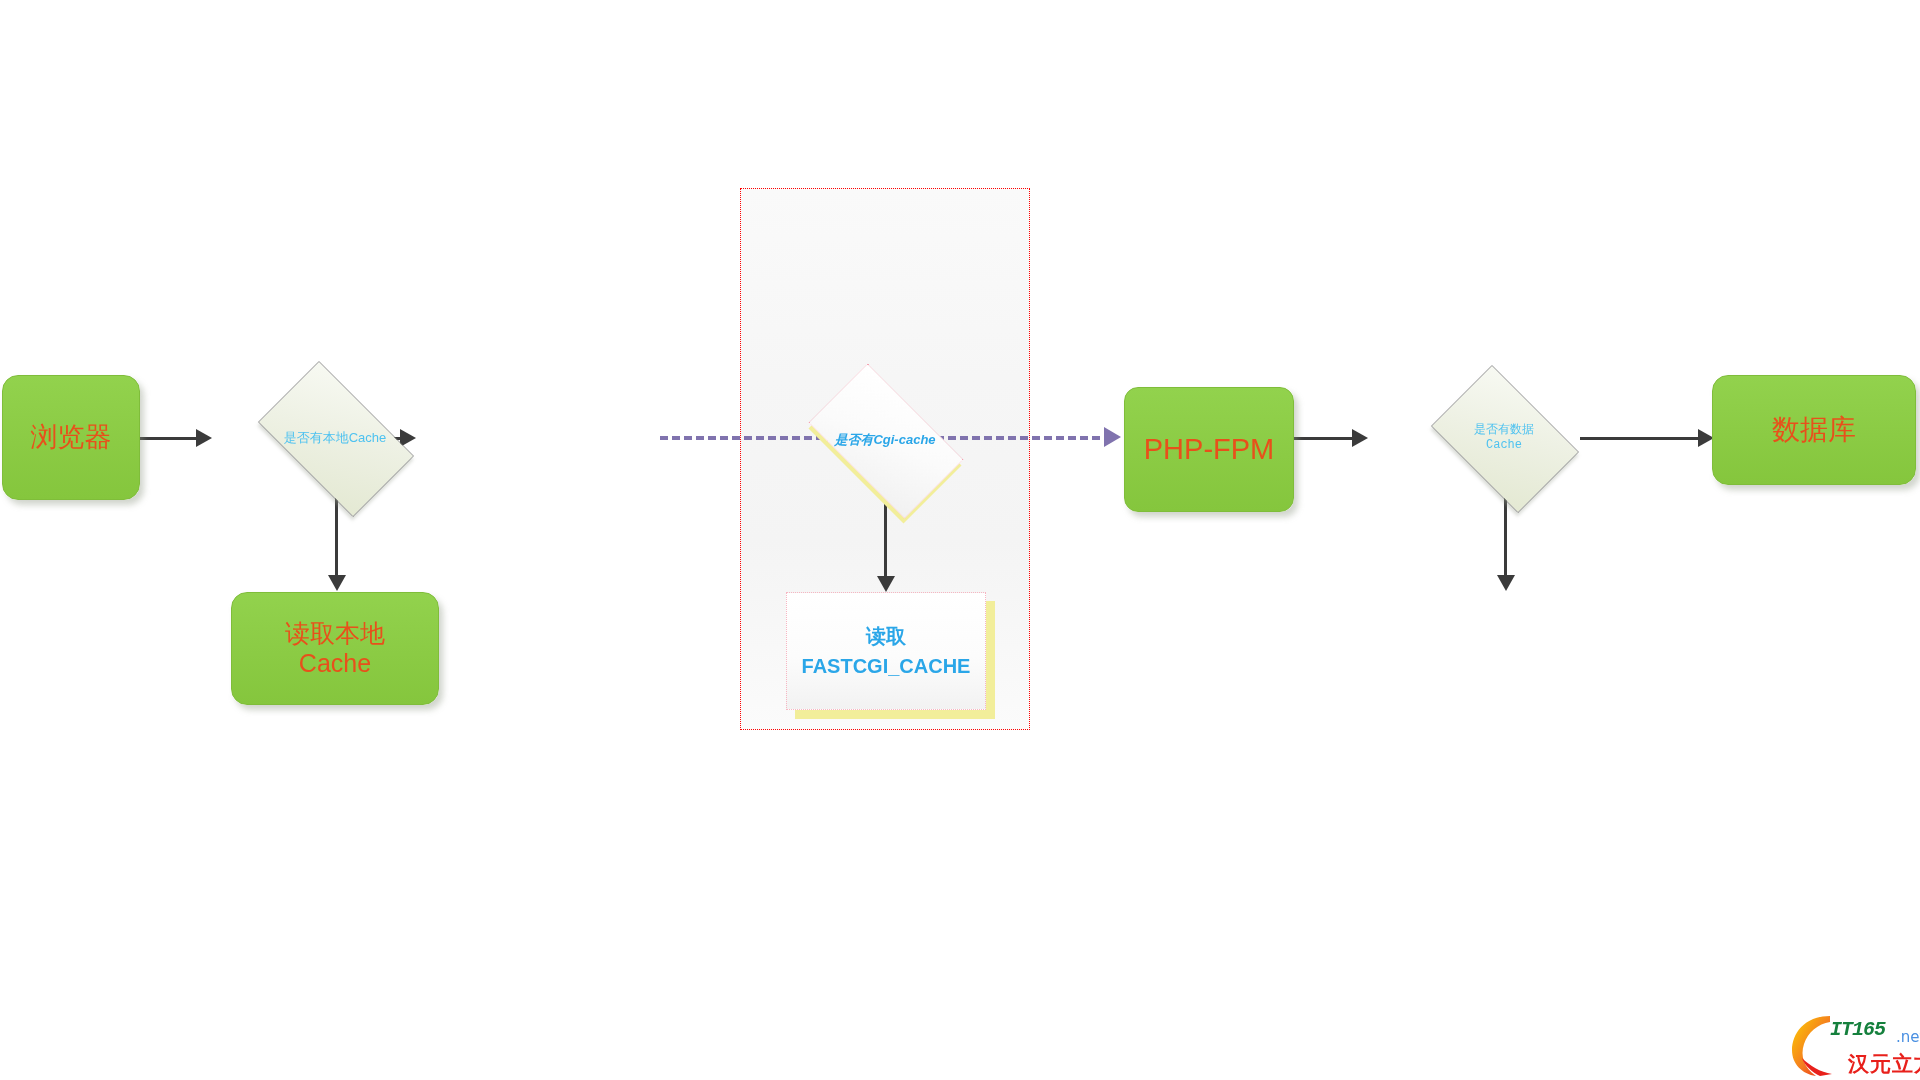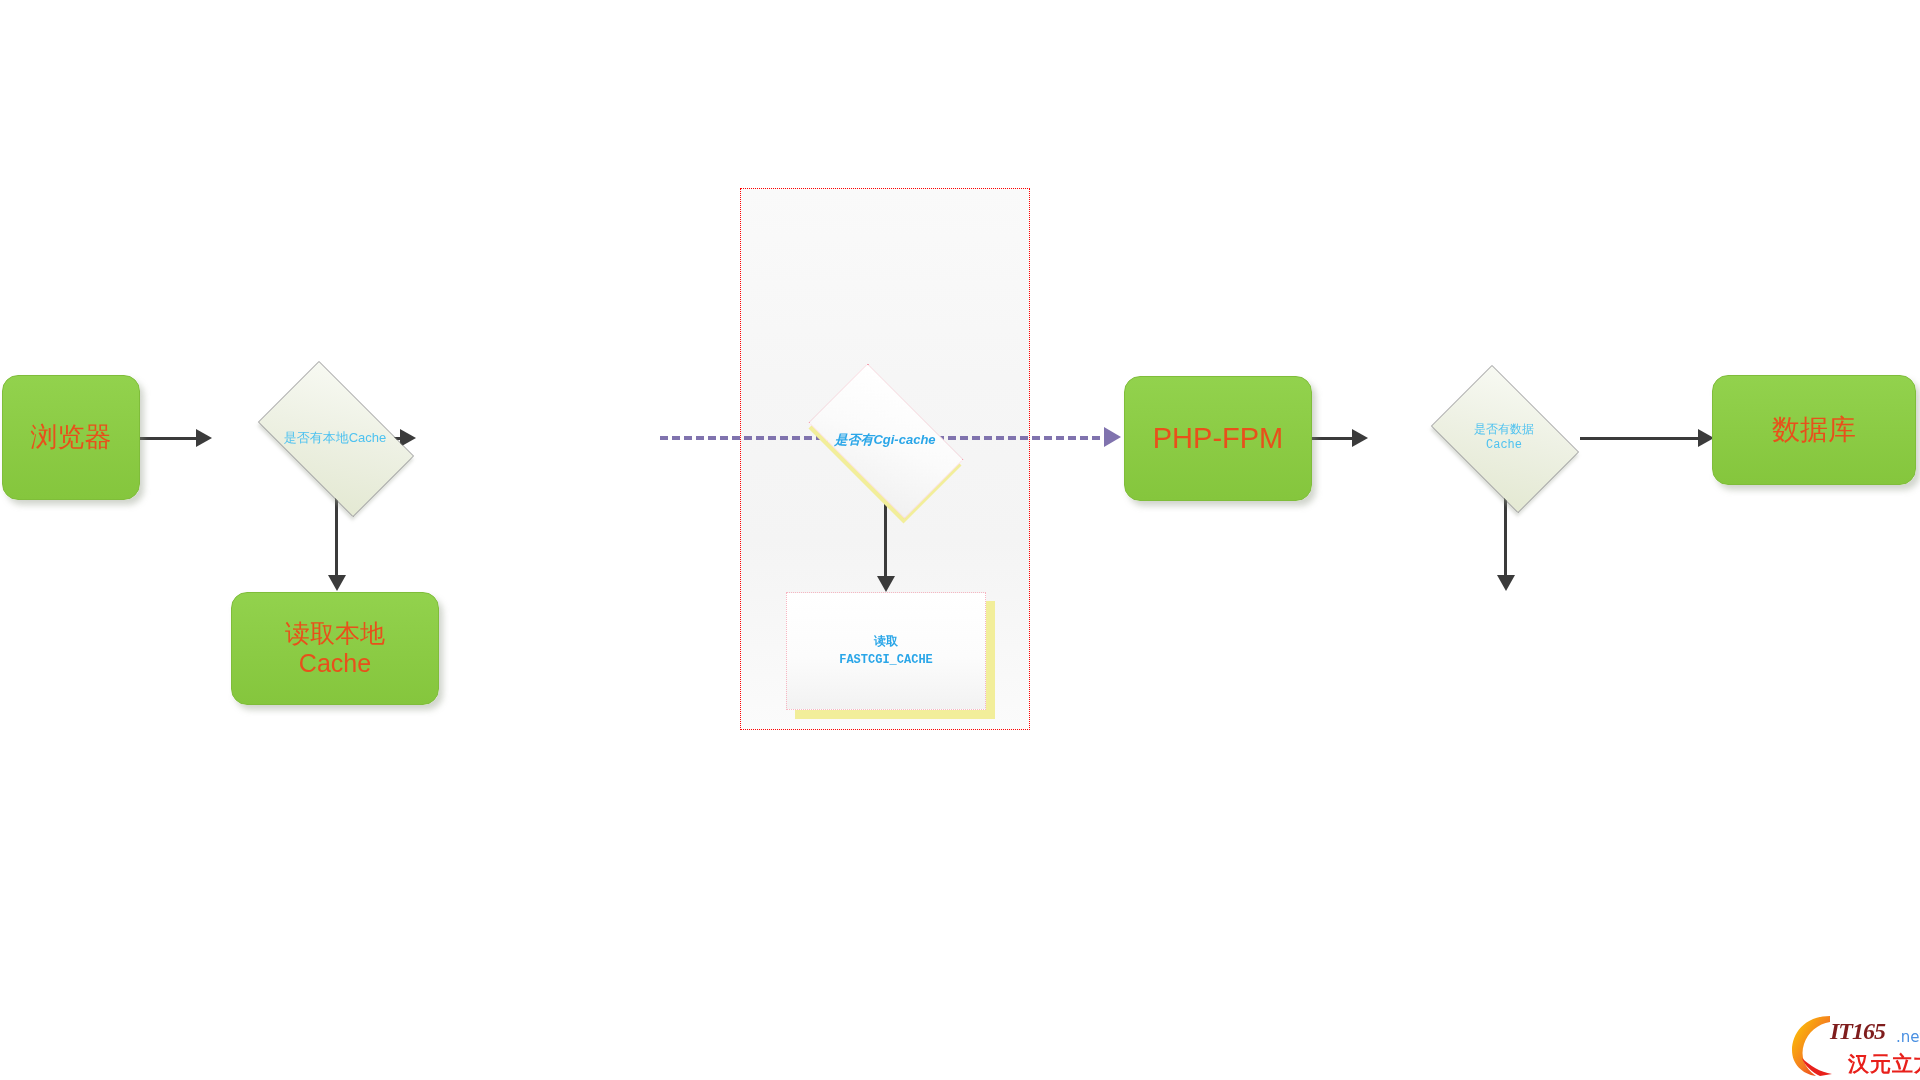--- a/index.html
+++ b/index.html
@@ -169,25 +169,25 @@
 
   
   .watermark {
     position: absolute;
     width: 146px;
     height: 70px;
   }
   .wm-text-main {
     position: absolute;
     left: 40px; top: 8px;
-    font-family: Liberation Serif, serif;
+    font-family: Liberation Mono, monospace;
     font-weight: bold;
     font-style: italic;
-    font-size: 24px;
-    color: #7f1d1d;
+    font-size: 20px;
+    color: #15803d;
     letter-spacing: -1px;
   }
   .wm-text-net {
     position: absolute;
     left: 106px; top: 18px;
     font-family: "DejaVu Sans", sans-serif;
     font-size: 15px;
     color: #4a90e2;
   }
   .wm-text-cn {
@@ -242,25 +242,25 @@
 
 
   <div class="diamond-wrap" style="left:790px; top:382px; width:190px; height:116px;">
     <div class="diamond-pink-shadow"></div>
     <div class="diamond-pink"></div>
     <div class="diamond-label-bold" style="font-size:13px;font-style:italic;">是否有Cgi-cache</div>
   </div>
 
   <div class="rect-pink-wrap" style="left:786px; top:592px; width:200px; height:118px;">
     <div class="rect-pink-shadow"></div>
-    <div class="rect-pink" style="font-size:12px;font-family:Liberation Mono, monospace;">读取
+    <div class="rect-pink" style="font-size:20px;">读取
 FASTCGI_CACHE</div>
   </div>
 
-  <div class="node-green" style="left:1124px; top:376px; width:188px; height:125px; font-size:29px;">PHP-FPM</div>
+  <div class="node-green" style="left:1124px; top:387px; width:170px; height:125px; font-size:29px;border-radius:14px;">PHP-FPM</div>
 
   <div class="diamond-wrap" style="left:1418px; top:378px; width:172px; height:120px;">
     <div class="diamond-shape"></div>
     <div class="diamond-label" style="font-size:12px;font-family:Liberation Mono, monospace;">是否有数据
 Cache</div>
   </div>
 
 
   <div class="node-green" style="left:1712px; top:375px; width:204px; height:110px; font-size:28px;">数据库</div>
 

